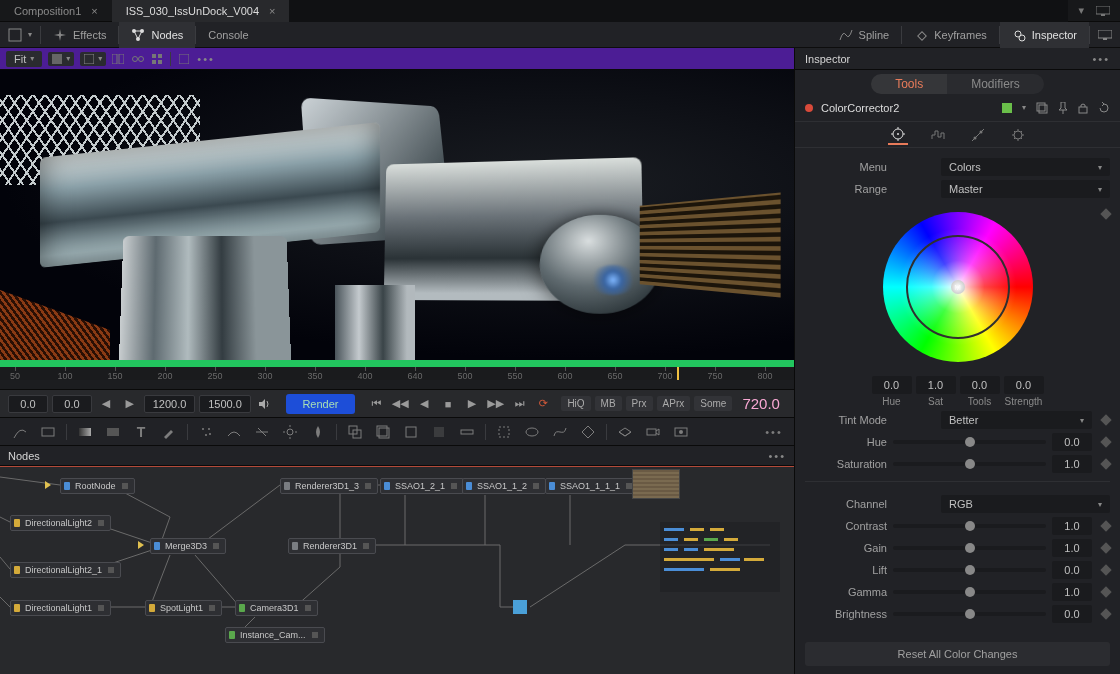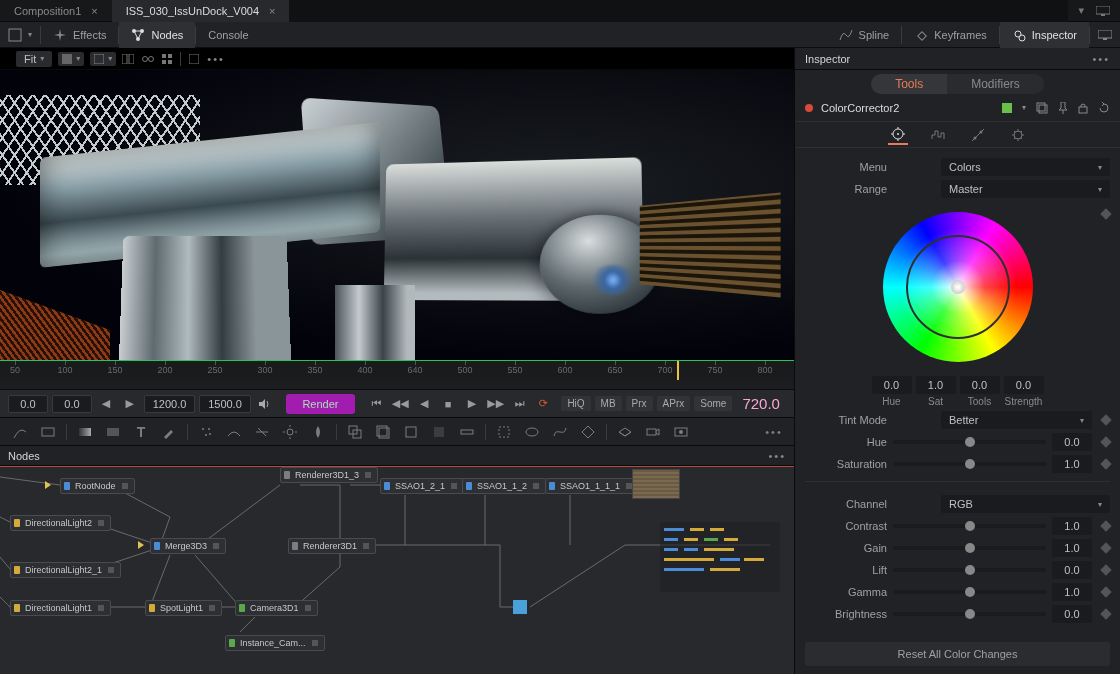--- a/index.html
+++ b/index.html
@@ -19,21 +19,21 @@
 .tool-btn.active { background: #2f3034; color: #e0e0e0; }
 .tool-sep { width: 1px; height: 18px; background: #3a3b3f; }
 .toolbar-spacer { flex: 1; }
 
 
 .main { display: flex; height: calc(674px - 48px); }
 .left-pane { width: 795px; display: flex; flex-direction: column; border-right: 1px solid #0a0a0a; }
 .right-pane { flex: 1; display: flex; flex-direction: column; background: #212226; }
 
 
-.viewer-header { height: 22px; background: #000000; display: flex; align-items: center; padding: 0 16px; gap: 6px; border-bottom: 1px solid #0a0a0a; }
+.viewer-header { height: 22px; background: #4c1d95; display: flex; align-items: center; padding: 0 6px; gap: 6px; border-bottom: 1px solid #0a0a0a; }
 .fit-dd { background: #2a2b2f; padding: 2px 8px; border-radius: 2px; color: #c0c0c0; display:flex; align-items:center; gap:4px;}
 .viewer-title { flex: 1; text-align: center; color: #d4d4d4; font-size: 11px; }
 .viewer-icons { display: flex; gap: 8px; align-items: center; }
 
 
 .viewer { height: 290px; background: #000; position: relative; overflow: hidden; }
 .station-render { position: absolute; inset: 0; }
 
 
 .sky { position:absolute; inset:0; background: radial-gradient(ellipse at 70% 40%, #1a1d22 0%, #02030a 70%); }
@@ -46,31 +46,31 @@
 .pole { position:absolute; left: 335px; top: 215px; width: 80px; height: 120px; background: linear-gradient(90deg,#4a545a 0%,#c4cace 30%,#3a4448 60%,#b2b9bd 90%); }
 .panel { position:absolute; background: repeating-linear-gradient(45deg,#8a3a14 0 3px,#2a0f04 3px 6px); }
 .panelL { left: 0; top: 240px; width: 110px; height: 85px; transform: skewY(20deg); }
 .panelR { left: 610px; top: 130px; width: 180px; height: 90px; background: repeating-linear-gradient(0deg,#6b522e 0 4px,#1b140a 4px 8px); transform: perspective(400px) rotateY(-40deg); }
 .truss { position:absolute; left:0; top:25px; width: 200px; height: 90px; }
 .truss::before,.truss::after { content:""; position:absolute; inset:0; background: repeating-linear-gradient(55deg, transparent 0 8px, #c4cbcd 8px 10px); }
 .truss::after { background: repeating-linear-gradient(-55deg, transparent 0 8px, #c4cbcd 8px 10px); }
 .glow { position:absolute; left: 588px; top: 195px; width: 50px; height: 30px; background: radial-gradient(circle,#7fb7ff 0%, #3964a1 30%, transparent 70%); border-radius: 50%; filter: blur(1px); }
 
 
-.ruler { height: 20px; background: #1a1b1d; position: relative; overflow: hidden; border-top:1px solid #22c55e; }
+.ruler { height: 20px; background: #1a1b1d; position: relative; overflow: hidden; border-top:7px solid #22c55e; }
 .ruler-inner { position: absolute; height: 100%; display: flex; }
 .tick { width: 50px; color: #6a6a6a; font-size: 9px; padding-top: 4px; text-align: center; position: relative; }
 .tick::before { content:""; position:absolute; left:50%; top:0; width:1px; height:4px; background:#555; }
 .playrange { position:absolute; left: 677px; width: 2px; height: 100%; background: #f0c040; }
 .keyframe-strip { height: 10px; background: #1c1d20; border-bottom:1px solid #0a0a0a; }
 
 
 .transport { height: 28px; background: #28292c; display: flex; align-items: center; gap: 4px; padding: 0 8px; border-bottom:1px solid #0a0a0a; }
 .num-box { background: #1a1b1e; border: 1px solid #393a3e; border-radius: 2px; padding: 2px 8px; color: #c0c0c0; min-width: 40px; text-align: center; font-size:11px; }
-.render-btn { background: #a21caf; color: #a8dfb5; padding: 4px 16px; border-radius: 3px; cursor: pointer; margin: 0 8px; }
+.render-btn { background: #1d4ed8; color: #a8dfb5; padding: 4px 16px; border-radius: 3px; cursor: pointer; margin: 0 8px; }
 .tbtn { width: 20px; height: 18px; display: flex; align-items: center; justify-content: center; color: #9a9a9a; cursor: pointer; }
 .qual-btn { background: #323337; padding: 2px 6px; border-radius: 2px; color: #aaa; font-size: 10px; cursor:pointer;}
 .frame-display { font-size: 15px; color: #f9a8d4; padding: 0 6px; }
 
 
 .toolstrip { height: 28px; background: #212226; display: flex; align-items: center; gap: 4px; padding: 0 8px; border-bottom:1px solid #0a0a0a; }
 .ts-btn { width: 24px; height: 22px; display:flex; align-items:center; justify-content:center; color:#7d7d7d; cursor:pointer; }
 .ts-sep { width:1px; height:16px; background:#3a3b3f; margin:0 2px; }
 
 
@@ -528,26 +528,26 @@
       <div class="tri yellow" style="left:138px; top:74px;"></div>
 
       <div class="node yellow" style="left:145px; top:133px;">
           <span>SpotLight1</span>
           <span class="sq"></span>
         </div>
       <div class="node green" style="left:235px; top:133px;">
           <span>Camera3D1</span>
           <span class="sq"></span>
         </div>
-      <div class="node green" style="left:225px; top:160px;margin-top:8px;">
+      <div class="node green" style="left:225px; top:160px;">
           <span>Instance_Cam...</span>
           <span class="sq"></span>
         </div>
 
-      <div class="node gray" style="left:280px; top:0;">
+      <div class="node gray" style="left:280px; top:11px;">
           <span>Renderer3D1_3</span>
           <span class="sq"></span>
         </div>
       <div class="node gray" style="left:288px; top:71px;">
           <span>Renderer3D1</span>
           <span class="sq"></span>
         </div>
 
       <div class="node blue" style="left:380px; top:11px;">
           <span>SSAO1_2_1</span>

